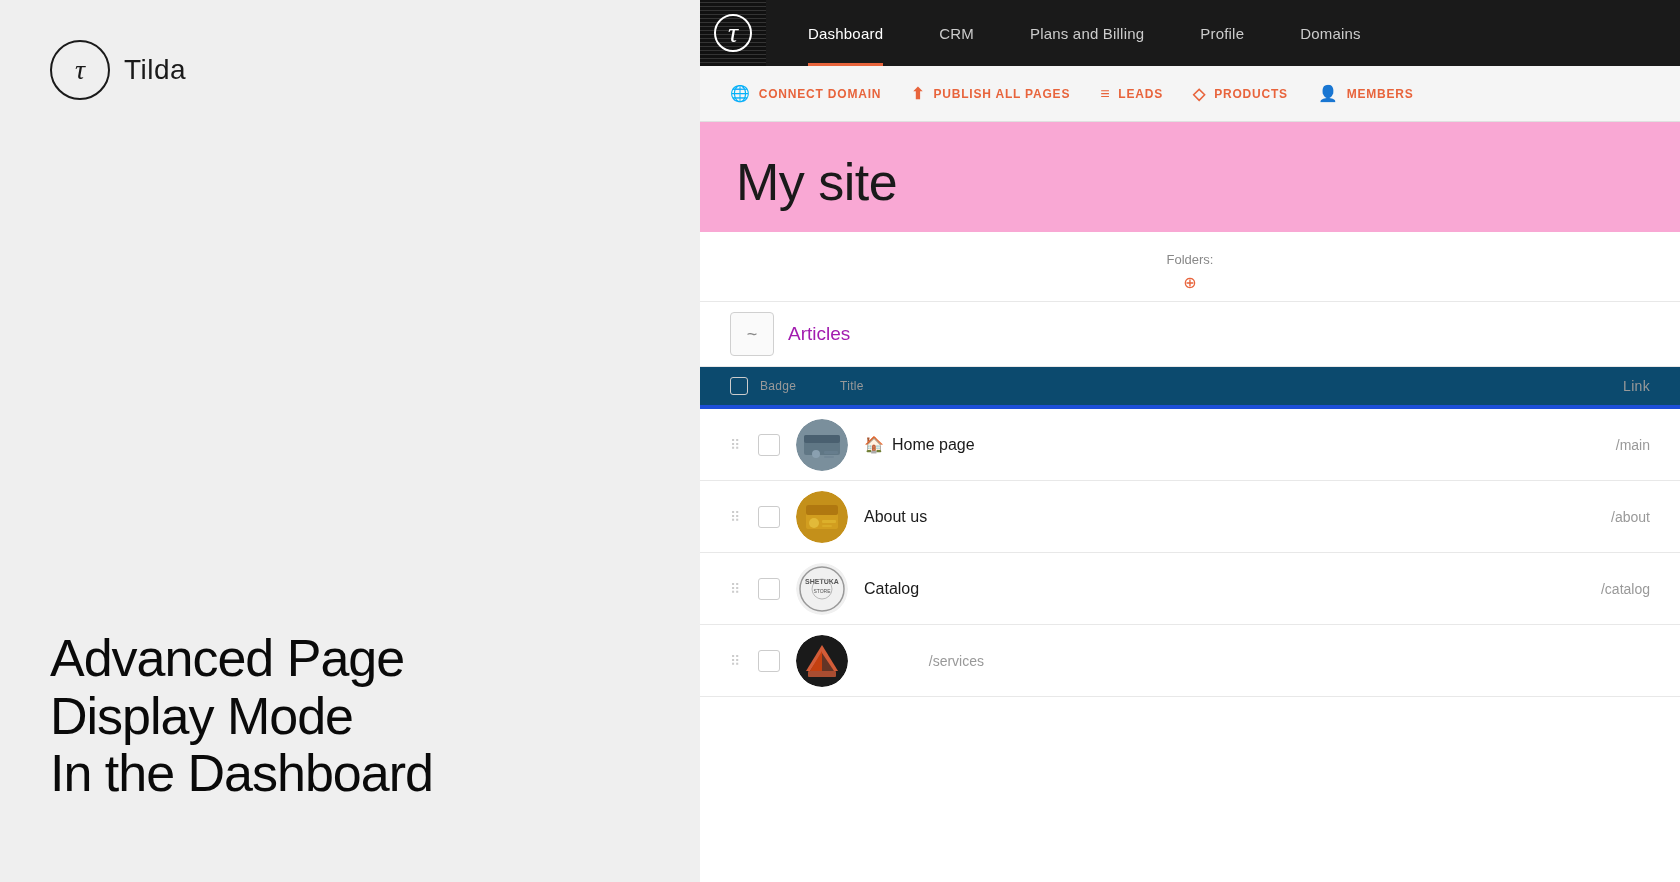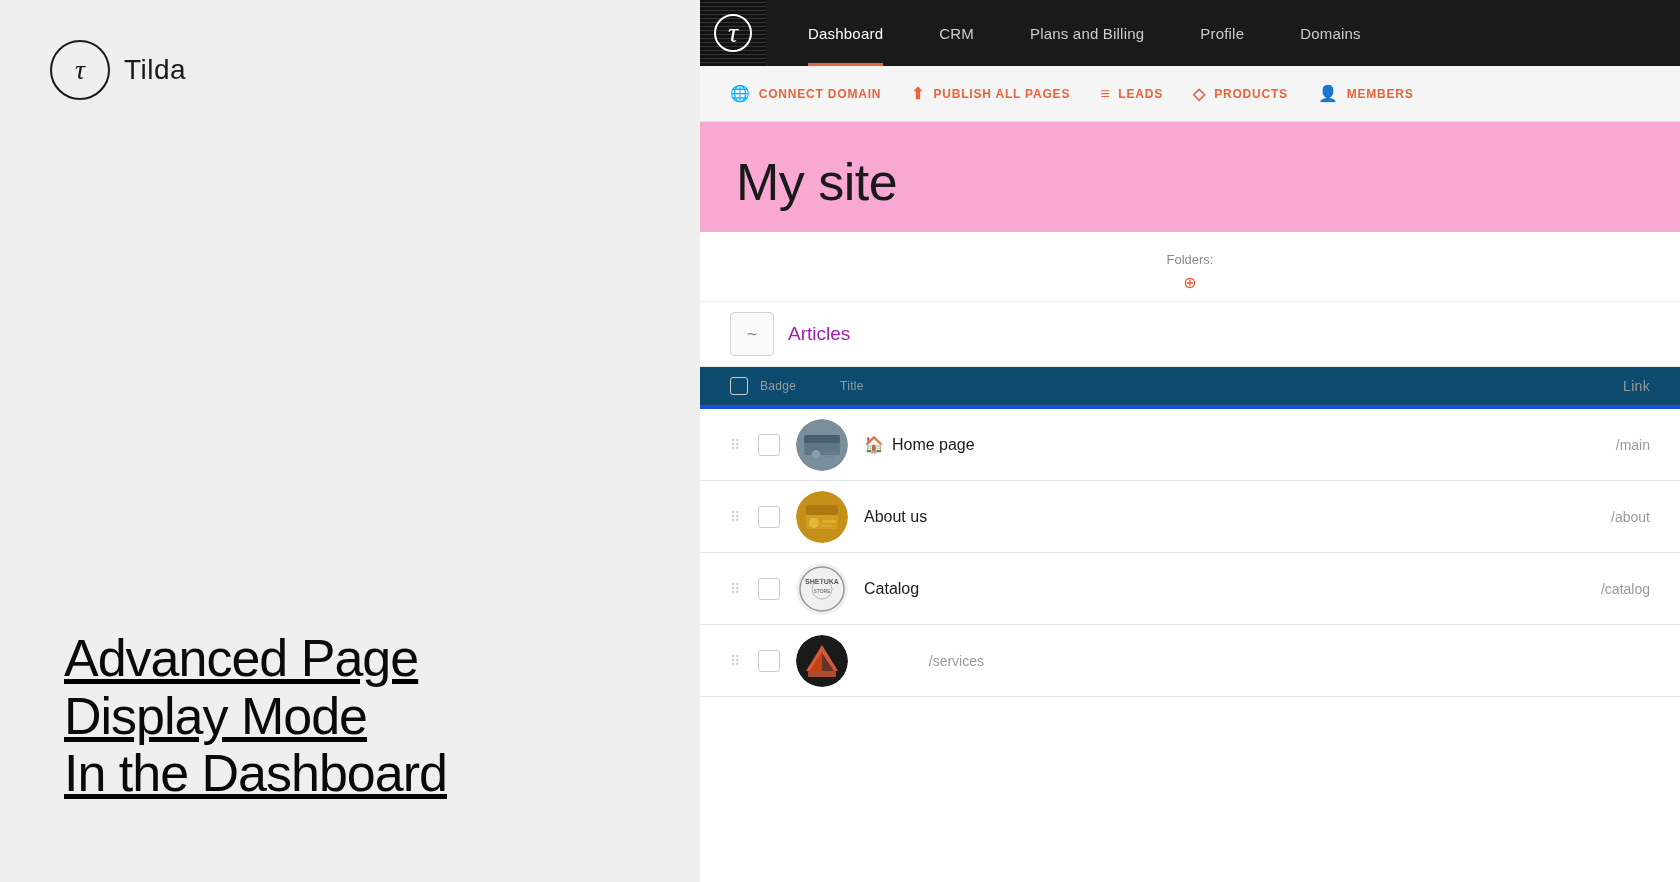--- a/index.html
+++ b/index.html
@@ -47,23 +47,22 @@
     .logo-name {
       font-size: 28px;
       font-weight: 400;
       color: #1a1a1a;
       letter-spacing: 0.5px;
     }
 
     .tagline {
       position: absolute;
       bottom: 80px;
-      left: 64px;
+      left: 50px;
       right: 50px;
-      text-decoration: underline;
     }
 
     .tagline-text {
       font-size: 52px;
       font-weight: 400;
       color: #0a0a0a;
       line-height: 1.1;
       letter-spacing: -1px;
     }
 

